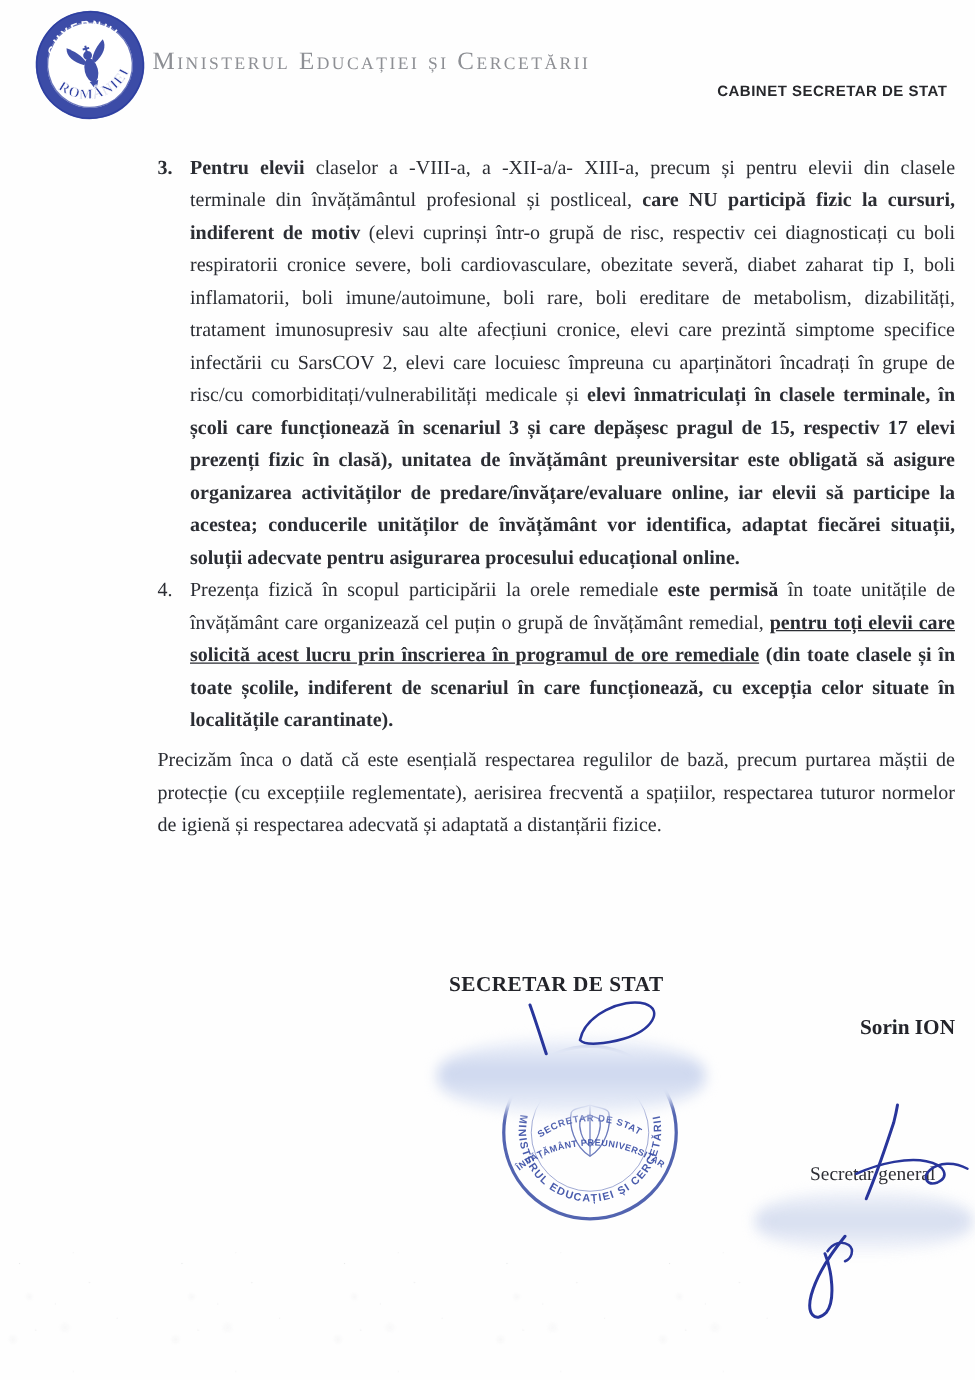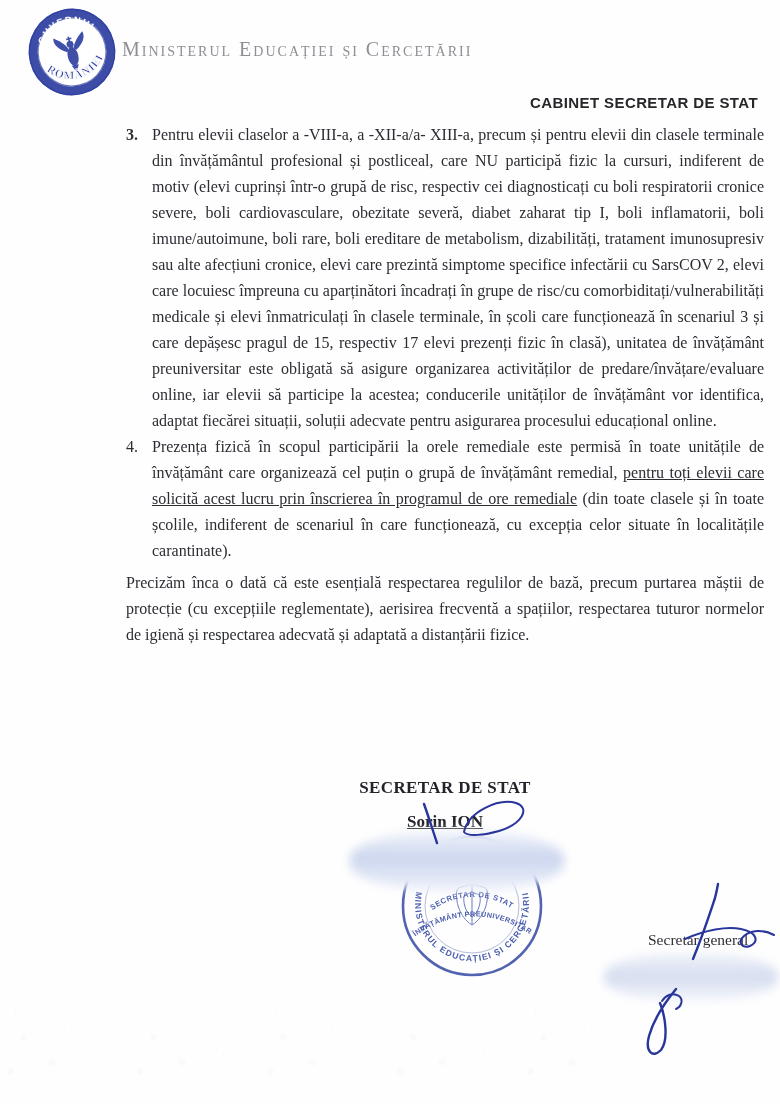--- a/index.html
+++ b/index.html
@@ -19,42 +19,42 @@
   .seal{position:absolute;left:28px;top:6px;width:88px;height:92px;transform:rotate(-14deg);}
   .ministry{
     position:absolute;left:122px;top:38px;
     font-family:"Liberation Serif", serif;
     font-variant:small-caps;letter-spacing:2px;
     font-size:20px;color:var(--ministry-gray);
   }
   .cabinet{
     position:absolute;right:22px;top:66px;
     font-family:"Liberation Sans", sans-serif;
-    font-size:15px;font-weight:600;letter-spacing:.4px;color:#26272b;margin-top:28px;
+    font-size:12px;font-weight:600;letter-spacing:.4px;color:#26272b;
   }
   
   .doc-body{
     position:absolute;left:126px;top:122px;width:638px;
     font-size:16px;line-height:26px;text-align:justify;
   }
   .list-item{display:flex;}
   .num{flex:0 0 26px;text-align:left;}
   .num.bold{font-weight:bold;}
   .item-text{flex:1;}
   .closing{margin-top:6px;}
-  .b{font-weight:normal;}
+  .b{font-weight:bold;}
   .u{text-decoration:underline;}
   
   .sig-title{
     position:absolute;left:126px;top:778px;width:638px;text-align:center;
     font-weight:bold;font-size:17px;letter-spacing:.4px;color:#23242a;
   }
   .sig-name{
-    position:absolute;left:126px;top:812px;width:638px;text-align:center;
-    font-weight:bold;font-size:17px;color:#23242a;text-decoration:underline;
+    position:absolute;left:126px;top:812px;width:638px;text-align:right;
+    font-weight:bold;font-size:17px;color:#23242a;
   }
   .sg-label{
     position:absolute;left:648px;top:931px;
     font-size:15.5px;color:#2e2f35;
   }
   .ink{position:absolute;pointer-events:none;}
   .stamp{position:absolute;left:392px;top:828px;}
   .smudge{position:absolute;border-radius:45%;filter:blur(5px);}
   .smudge1{
     left:350px;top:831px;width:214px;height:60px;

